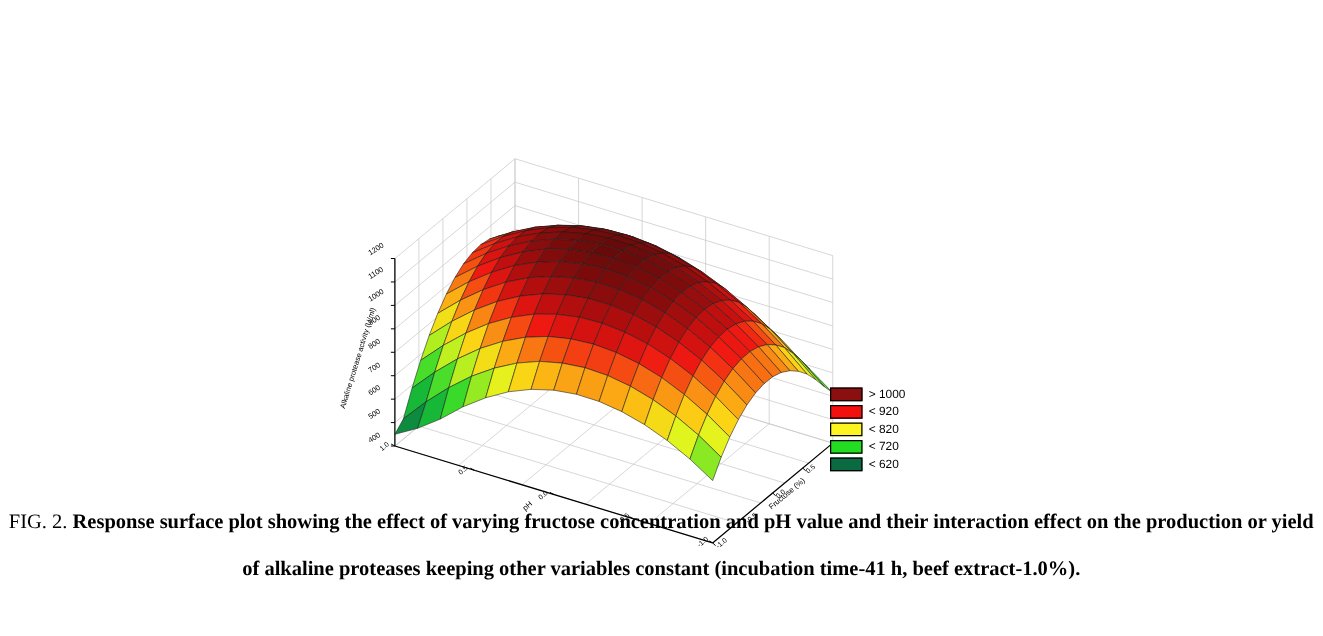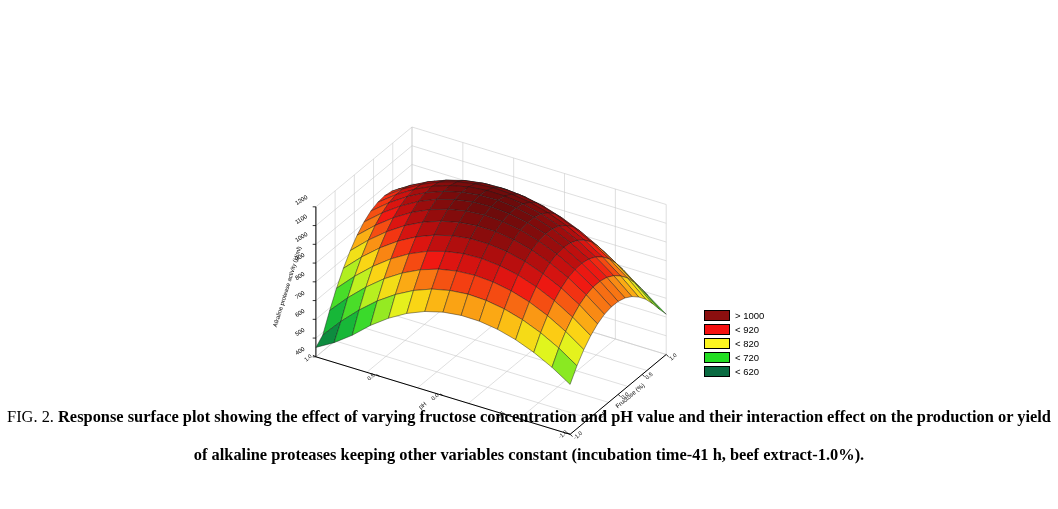--- a/index.html
+++ b/index.html
@@ -46,21 +46,21 @@
   .axis-title {
     position: absolute;
     font-family: "Liberation Sans", sans-serif;
     font-size: 5.6px;
     color: #000;
     white-space: nowrap;
   }
   
   #legend {
     position: absolute;
-    left: 704px;
+    left: 664px;
     top: 309px;
     width: 96px;
   }
   .legend-row {
     display: flex;
     align-items: center;
     height: 13px;
     margin-bottom: 1px;
   }
   .legend-swatch {

